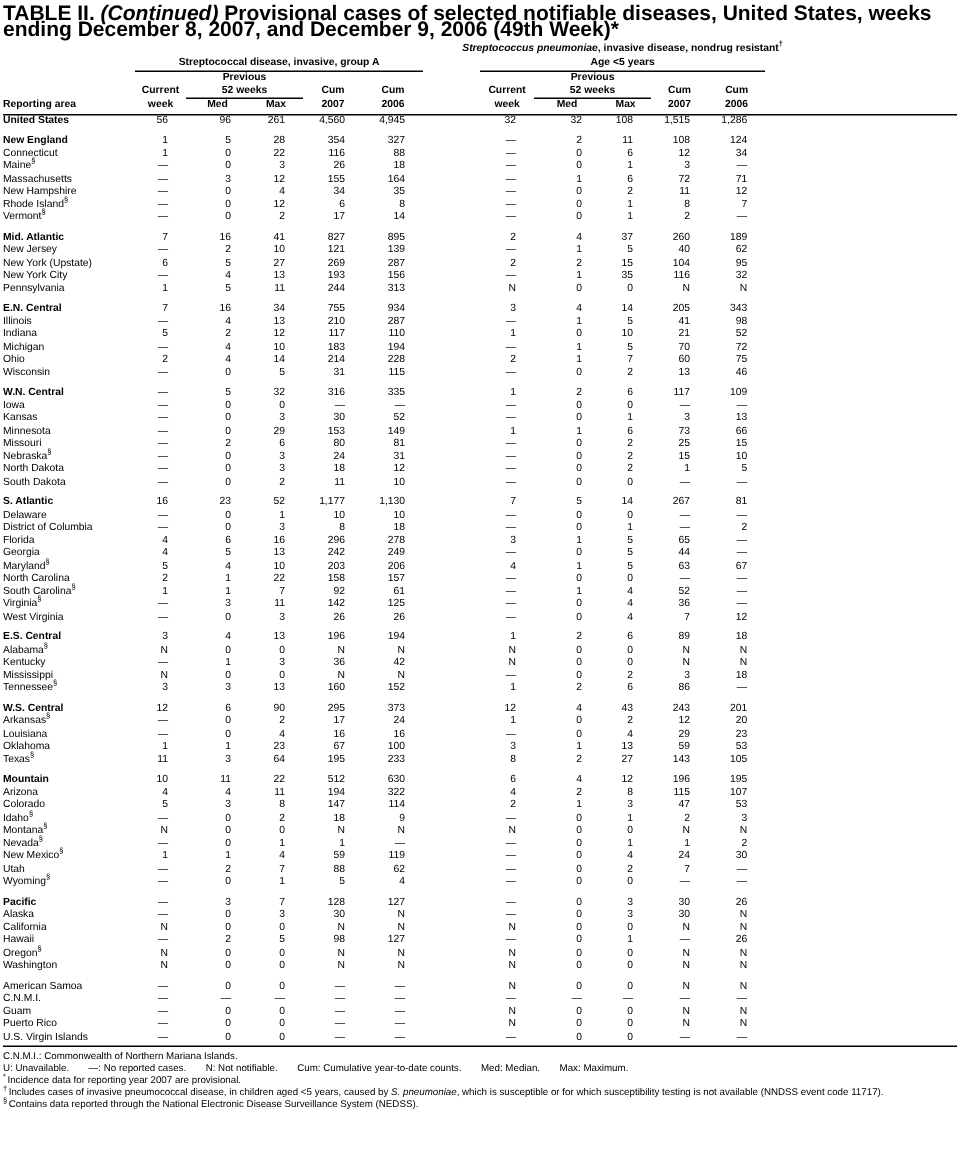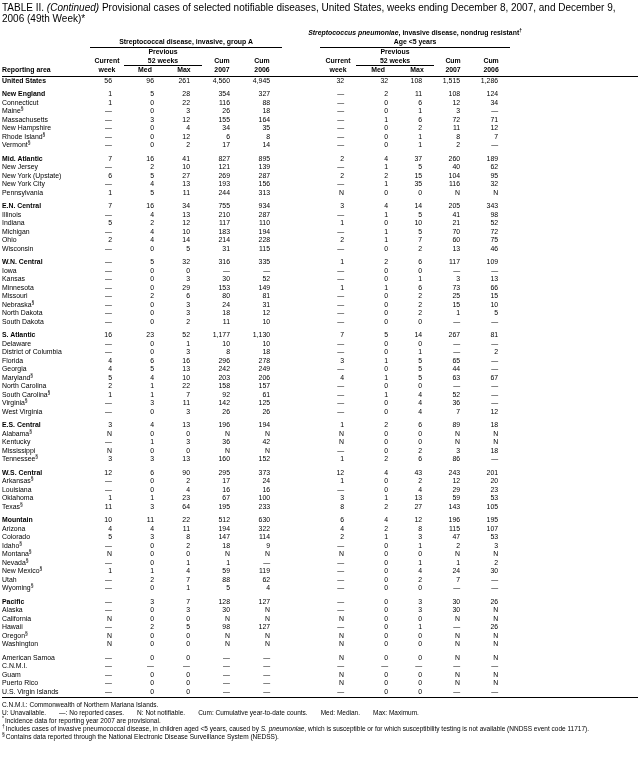--- a/index.html
+++ b/index.html
@@ -1,20 +1,20 @@
 <!DOCTYPE html>
 <html><head>
 <meta charset="utf-8">
 <style>
   * { box-sizing: border-box; }
   html, body { margin: 0; padding: 0; background: #fff; color: #000; }
   body { width: 640px; height: 778px; font-family: "Liberation Sans", sans-serif; overflow: hidden; }
   .page { padding: 3px 2px 0 2px; }
 
-  .title { font-size: 10px; font-weight: normal; line-height: 10.5px; }
+  .title { font-size: 14px; font-weight: bold; line-height: 10.5px; }
   .title i { font-style: italic; }
 
   table { border-collapse: collapse; width: 636px; table-layout: fixed; margin-top: 5px; }
   td { padding: 0; font-size: 6.9px; line-height: 8.5px; vertical-align: bottom; overflow: visible; }
 
   
   thead td { font-weight: bold; }
   .grouphead { text-align: center; border-bottom: 1px solid #000; padding-bottom: 1px; }
   .grouphead .squeeze { white-space: nowrap; margin: 0 -48px; text-align: center; }
   .prevhead { text-align: center; border-bottom: 1px solid #000; white-space: nowrap; }

